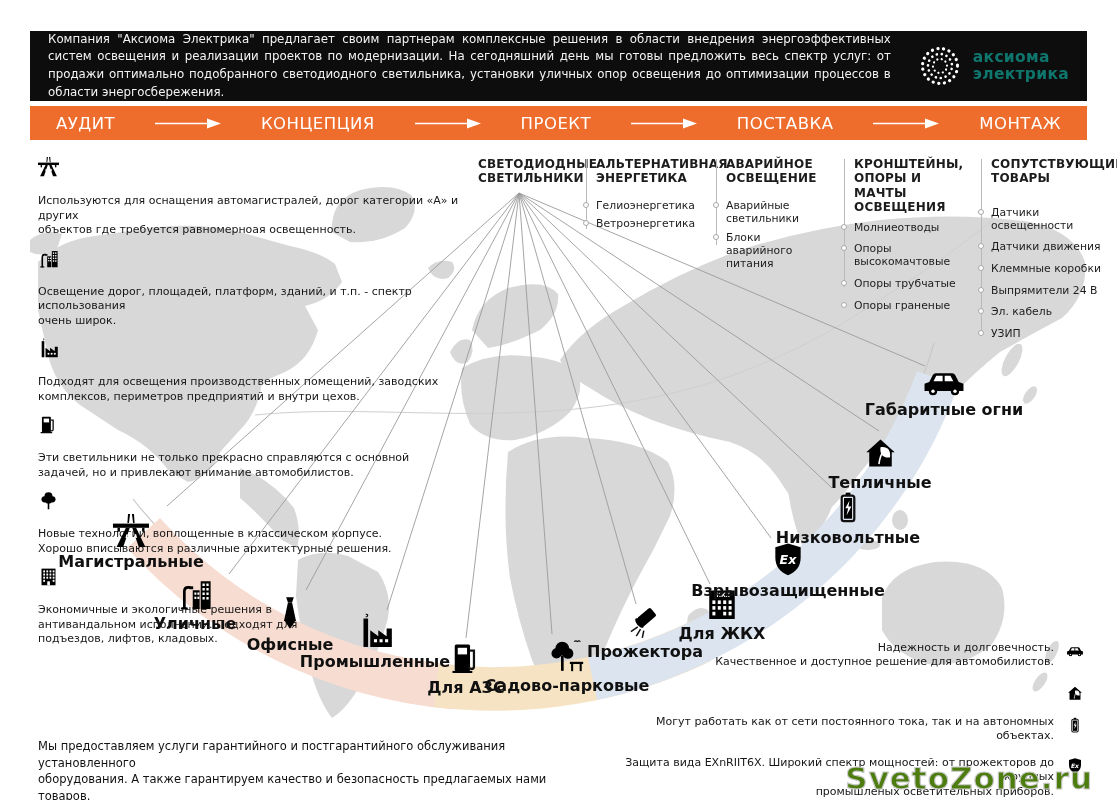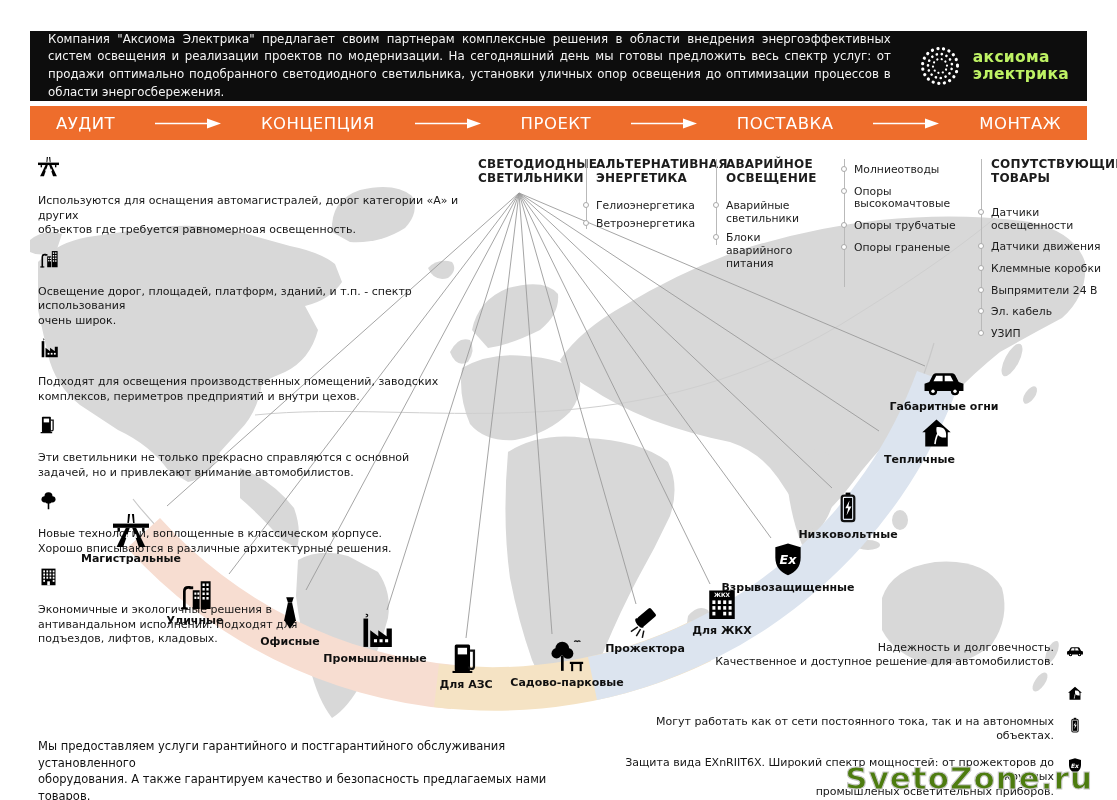--- a/index.html
+++ b/index.html
@@ -5,21 +5,21 @@
   html,body{margin:0;padding:0;background:#fff;}
   body{font-family:"DejaVu Sans","Liberation Sans",sans-serif;color:#1a1a1a;}
   #page{position:relative;width:1117px;height:800px;background:#fff;overflow:hidden;}
   .pre{white-space:pre-line;}
 
   
   .topbar{position:absolute;left:30px;top:31px;width:1057px;height:70px;background:var(--header-bg,#0d0d0d);
           box-sizing:border-box;display:flex;align-items:center;gap:26px;padding:8px 18px;}
   .topbar .desc{flex:1;color:#f4f4f4;font-size:11.8px;line-height:1.5;text-align:justify;}
   .logo{display:flex;align-items:center;gap:10px;flex:0 0 auto;}
-  .logo-text{color:#bef264;font-weight:bold;font-size:15.5px;line-height:1.08;letter-spacing:.3px;}
+  .logo-text{color:#0f766e;font-weight:bold;font-size:15.5px;line-height:1.08;letter-spacing:.3px;}
 
   
   .procbar{position:absolute;left:30px;top:106px;width:1057px;height:34px;background:var(--orange,#ee6d2c);
            box-sizing:border-box;display:flex;align-items:center;justify-content:space-between;padding:12px 26px;}
   .step{color:#fff;font-size:16.5px;letter-spacing:.5px;}
 
   
   #scene{position:absolute;left:0;top:0;width:1117px;height:800px;}
 
   
@@ -35,21 +35,21 @@
   .cat .cat-line{position:absolute;left:-10px;top:2px;width:0;border-left:1px solid #b9b9b9;}
   .cat .items{display:flex;flex-direction:column;}
   .cat .it{position:relative;font-size:10.8px;line-height:1.18;color:#1c1c1c;}
   .cat .it .bullet{position:absolute;left:-13.5px;top:2px;width:6px;height:6px;border-radius:50%;
                    background:#fff;border:1px solid #a9a9a9;box-sizing:border-box;}
   .cat.nowrap .it{white-space:nowrap;}
 
   
   .prod{position:absolute;width:150px;display:flex;flex-direction:column;align-items:center;}
   .prod .pic svg{display:block;}
-  .prod .plabel{margin-top:2px;font-size:11px;font-weight:bold;color:#101010;white-space:nowrap;}
+  .prod .plabel{margin-top:2px;font-size:16px;font-weight:bold;color:#101010;white-space:nowrap;}
 
   
   .features-right{position:absolute;right:33px;top:641px;width:460px;display:flex;flex-direction:column;gap:13px;}
   .rfeat{display:flex;justify-content:flex-end;gap:11px;align-items:flex-start;}
   .rfeat .rtx{font-size:11px;line-height:1.3;color:#161616;text-align:right;}
   .rfeat .ric{flex:0 0 19px;display:flex;justify-content:center;padding-top:1px;}
   .rfeat .ric svg{width:18px;height:18px;}
 
   
   .footer-note{position:absolute;left:38px;top:738px;width:520px;font-size:11.5px;line-height:1.45;color:#101010;}
@@ -362,20 +362,23 @@
     <div class="items" style="margin-top:14px;gap:7px;">
       <div class="it"><span class="bullet"></span><span class="pre">Аварийные
 светильники</span></div>
       <div class="it"><span class="bullet"></span><span class="pre">Блоки аварийного
 питания</span></div>
     </div>
   </div>
 
   <div class="cat nowrap" style="left:854px;top:157px;width:122px;">
     <div class="cat-line" style="height:128px;"></div>
+    <h3 class="pre">КРОНШТЕЙНЫ,
+ОПОРЫ И МАЧТЫ
+ОСВЕЩЕНИЯ</h3>
     <div class="items" style="margin-top:7px;gap:9px;">
       <div class="it"><span class="bullet"></span><span class="pre">Молниеотводы</span></div>
       <div class="it"><span class="bullet"></span><span class="pre">Опоры высокомачтовые</span></div>
       <div class="it"><span class="bullet"></span><span class="pre">Опоры трубчатые</span></div>
       <div class="it"><span class="bullet"></span><span class="pre">Опоры граненые</span></div>
     </div>
   </div>
 
   <div class="cat nowrap" style="left:991px;top:157px;width:110px;">
     <div class="cat-line" style="height:172px;"></div>
@@ -466,21 +469,21 @@
     <span class="plabel">Взрывозащищенные</span>
   </div>
   <div class="prod" style="left:773px;top:488px;">
     <span class="pic">
         <svg width="36" height="38" viewBox="0 0 24 24">
           <use href="#i-battery"></use>
         </svg>
       </span>
     <span class="plabel">Низковольтные</span>
   </div>
-  <div class="prod" style="left:805px;top:414px;align-items:flex-end;">
+  <div class="prod" style="left:805px;top:434px;">
     <span class="pic">
         <svg width="37" height="37" viewBox="0 0 24 24">
           <use href="#i-greenhouse"></use>
         </svg>
       </span>
     <span class="plabel">Тепличные</span>
   </div>
   <div class="prod" style="left:869px;top:367px;">
     <span class="pic">
         <svg width="44" height="31" viewBox="0 0 26 18">

